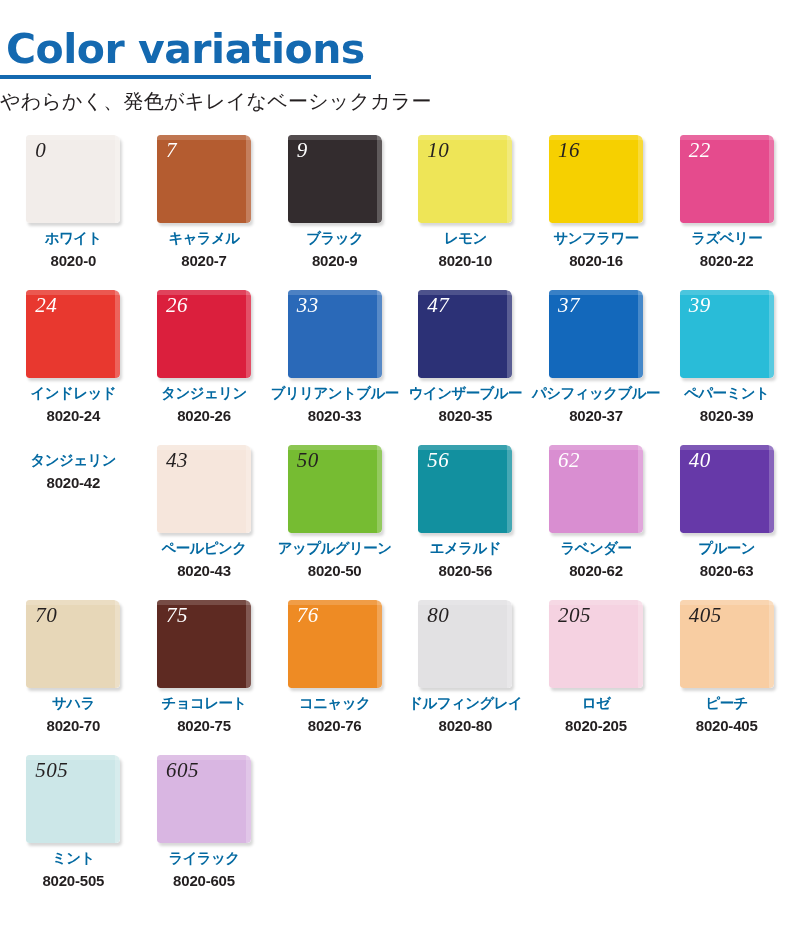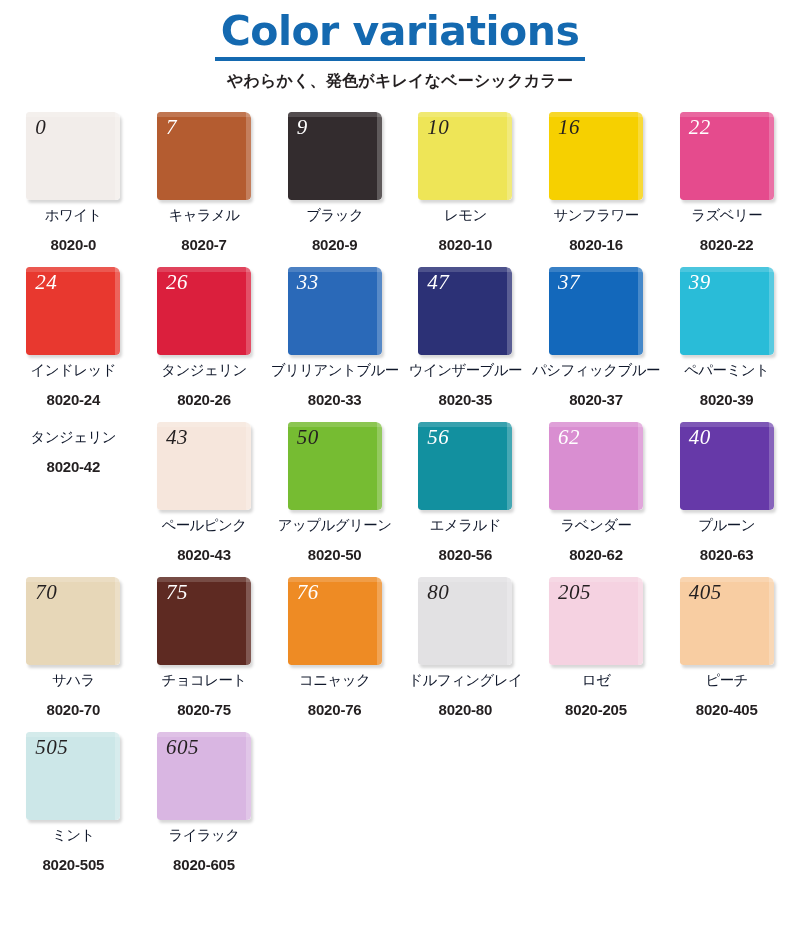--- a/index.html
+++ b/index.html
@@ -17,38 +17,38 @@
 
   .page {
     width: 800px;
     height: 950px;
     position: relative;
     box-sizing: border-box;
   }
 
   
   .header {
-    text-align: center;
-    padding-top: 10px;
+    text-align: left;
+    padding-top: 28px;
   }
   .title {
     display: inline-block;
     font-family: "DejaVu Sans", sans-serif;
     font-size: 41px;
     font-weight: bold;
     letter-spacing: -0.5px;
     color: #1469b0;
     line-height: 1.05;
     padding: 0 6px 4px 6px;
     border-bottom: 4px solid #1469b0;
   }
   .subtitle {
     margin-top: 10px;
-    font-size: 16px;
-    font-weight: bold;
+    font-size: 20px;
+    font-weight: normal;
     color: #231f20;
     letter-spacing: 0.2px;
     line-height: 1.2;
   }
 
   
   .grid {
     margin-top: 22px;
     padding: 0 8px;
     display: grid;
@@ -100,28 +100,28 @@
     font-size: 21px;
     line-height: 1.25;
     letter-spacing: 0.5px;
   }
   .num.light { color: #ffffff; }
   .num.dark  { color: #231f20; }
 
   .name {
     margin-top: 7px;
     font-size: 14.5px;
-    font-weight: normal;
-    color: #0f172a;
+    font-weight: bold;
+    color: #0369a1;
     line-height: 1.15;
     letter-spacing: -0.6px;
     white-space: nowrap;
   }
   .code {
-    margin-top: 12px;
+    margin-top: 5px;
     font-size: 15px;
     font-weight: bold;
     color: #231f20;
     line-height: 1.15;
     letter-spacing: -0.2px;
     white-space: nowrap;
   }
 </style>
 </head>
 <body>

